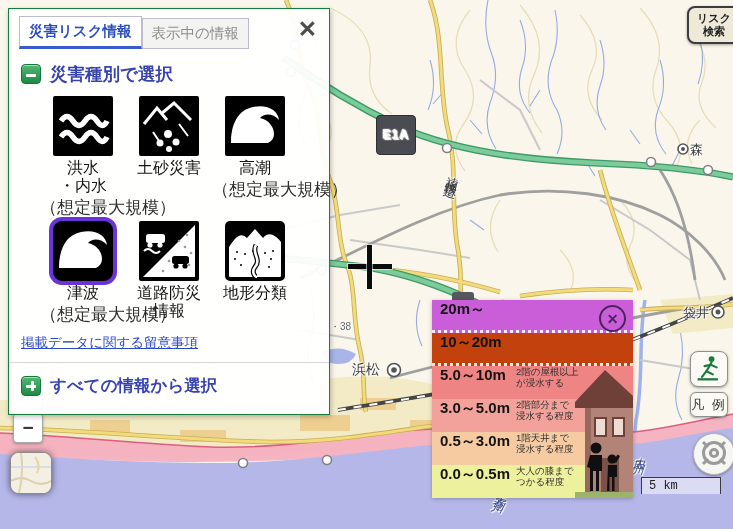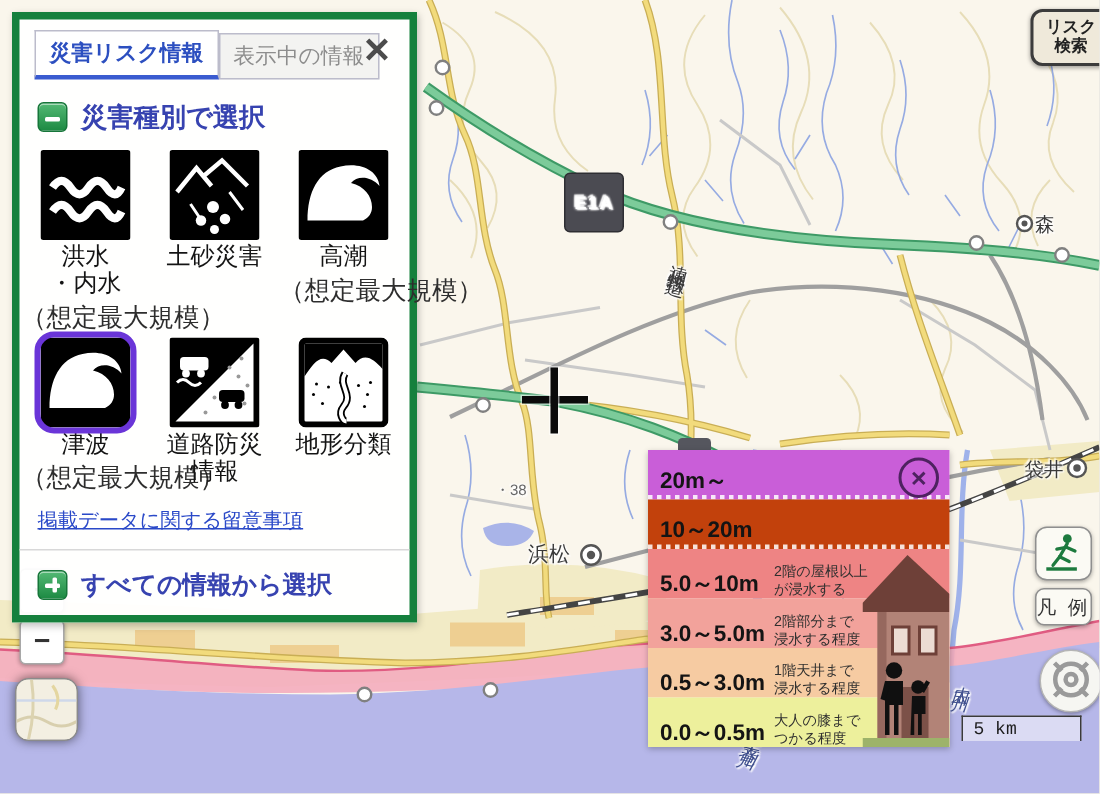--- a/index.html
+++ b/index.html
@@ -12,22 +12,22 @@
   .map-layer{position:absolute;inset:0;z-index:0;cursor:grab;}
   .map-label{position:absolute;color:#3a3a3a;font-size:13px;white-space:nowrap;
     text-shadow:0 0 2px #fff,0 0 2px #fff,1px 1px 1px #fff,-1px -1px 1px #fff;z-index:2;}
   .vlabel{writing-mode:vertical-rl;letter-spacing:3px;}
   .river-label{color:#40508f;font-style:italic;}
   .e1a-badge{background:#4b4b52;color:#fff;font-weight:bold;font-size:12px;
     padding:12px 6px;border-radius:4px;border:1px solid #2e2e33;letter-spacing:1px;}
   .crosshair-bar{position:absolute;background:#0b0b0b;box-shadow:0 0 0 1px rgba(255,255,255,.55);z-index:3;}
 
   
-  .panel{left:8px;top:8px;width:270px;height:407px;background:rgba(255,255,255,.95);
-    border:5px solid #15803d;box-shadow:1px 2px 5px rgba(0,0,0,.25);z-index:20;}
+  .panel{left:8px;top:8px;width:322px;height:407px;background:rgba(255,255,255,.95);
+    border:1px solid #15803d;box-shadow:1px 2px 5px rgba(0,0,0,.25);z-index:20;}
   .panel-tabs{display:flex;align-items:flex-end;padding:7px 40px 0 10px;position:relative;}
   .tab{font-size:14.5px;padding:5px 9px;border:1px solid #bcbccb;background:#f3f3f1;
     color:#8d8d8d;cursor:pointer;white-space:nowrap;}
   .tab.active{background:#fff;color:#2c4fc0;font-weight:bold;
     border-bottom:3px solid #3a5bd0;}
   .panel-close{position:absolute;top:10px;right:12px;background:none;border:none;
     font-size:23px;font-weight:bold;color:#4c4c4c;line-height:20px;cursor:pointer;padding:0;}
   .section-head{display:flex;align-items:center;gap:9px;margin:13px 0 8px 12px;cursor:pointer;}
   .sq-icon{width:20px;height:20px;border-radius:4px;position:relative;flex:0 0 auto;
     background:linear-gradient(#53b974,#1d8a43);border:1px solid #17763a;
@@ -42,21 +42,21 @@
   .hlabel{font-size:16px;color:#141414;line-height:1.12;margin-top:3px;white-space:pre-line;}
   .hnote{font-size:17px;color:#2e2e2e;margin-top:1px;white-space:nowrap;font-family:Liberation Mono, monospace;}
   .notice-link{display:inline-block;margin:8px 0 0 12px;font-size:13.5px;color:#2a49c8;
     text-decoration:underline;cursor:pointer;}
   .panel-divider{border:none;border-top:1px solid #d8d8d8;margin:10px 0 0 0;}
   .select-all-row{display:flex;align-items:center;gap:9px;margin:12px 0 0 12px;cursor:pointer;}
   .select-all-row .section-title{font-size:16.5px;}
 
   
   .legend{left:432px;top:300px;width:201px;z-index:15;box-shadow:0 1px 4px rgba(0,0,0,.25);}
-  .lrow{height:33px;display:flex;align-items:flex-end;padding-left:8px;position:relative;}
+  .lrow{height:33px;display:flex;align-items:flex-start;padding-left:8px;position:relative;}
   .lrow.wavy{border-bottom:3px dotted rgba(255,255,255,.85);height:33px;}
   .lrange{font-size:15px;font-weight:bold;color:#141414;width:76px;flex:0 0 auto;}
   .ldesc{font-size:9.5px;color:#30302f;line-height:1.2;white-space:pre-line;}
   .legend-close{position:absolute;top:5px;right:7px;width:27px;height:27px;border-radius:50%;
     border:2.5px solid #4e2260;background:transparent;color:#4e2260;font-size:14px;
     font-weight:bold;display:flex;align-items:center;justify-content:center;cursor:pointer;z-index:3;padding:0;}
   .legend-house{position:absolute;right:0;top:66px;z-index:1;pointer-events:none;}
   .legend-people{position:absolute;left:154px;bottom:1px;z-index:2;pointer-events:none;}
   .badge-partial{left:452px;top:292px;width:22px;height:14px;background:#55565e;
     border-radius:3px;z-index:7;}

